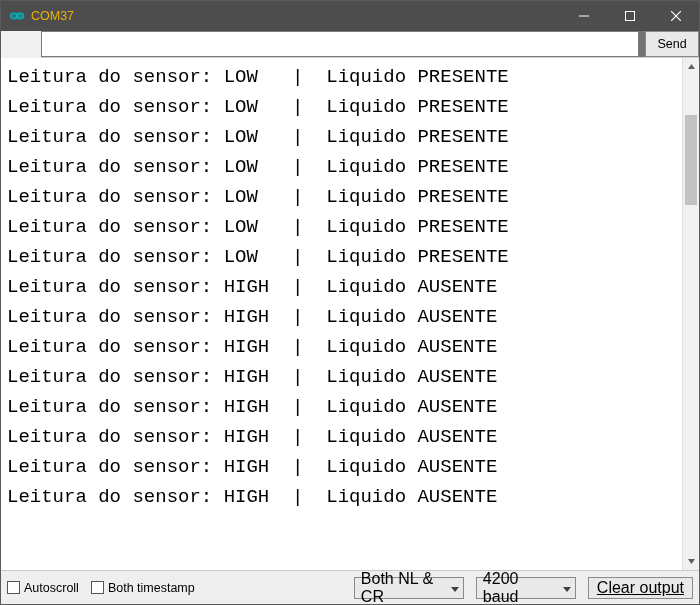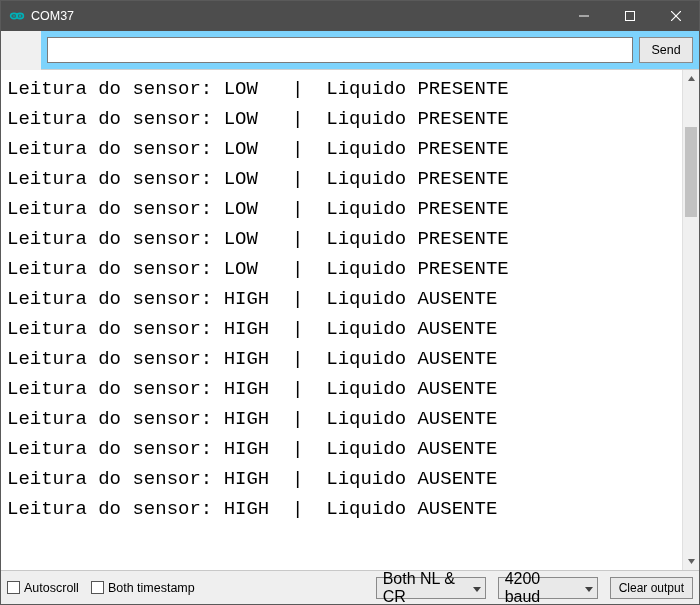--- a/index.html
+++ b/index.html
@@ -4,47 +4,47 @@
 <style>
   * { box-sizing: border-box; }
   html, body { margin: 0; padding: 0; font-family: "Segoe UI", Arial, sans-serif; }
   body { width: 700px; height: 605px; overflow: hidden; background: #fff; }
 
   .window { width: 700px; height: 605px; display: flex; flex-direction: column; border: 1px solid #5a5a5a; background: #f0f0f0; }
 
   
   .titlebar { height: 30px; background: #4d4d4d; display: flex; align-items: center; color: #fff; font-size: 12.5px; }
   .titlebar .app-icon { width: 16px; height: 16px; margin-left: 8px; margin-right: 6px; display: flex; align-items: center; justify-content: center; }
-  .titlebar .title-text { flex: 1; color: #ffffff; }
+  .titlebar .title-text { flex: 1; color: #eab308; }
   .win-controls { display: flex; height: 100%; }
   .win-btn { width: 46px; height: 30px; display: flex; align-items: center; justify-content: center; color: #fff; }
   .win-btn svg { display: block; }
 
   
-  .send-row { display: flex; padding: 6px; gap: 6px; background: #7dd3fc; border-bottom: 1px solid #d0d0d0; margin-left: 40px; }
+  .send-row { display: flex; gap: 6px; background: #737373; border-bottom: 1px solid #d0d0d0; margin-left: 40px; }
   .send-input { flex: 1; height: 26px; border: 1px solid #7a7a7a; background: #fff; padding: 2px 4px; font-size: 13px; }
   .send-btn { width: 54px; height: 26px; border: 1px solid #8a8a8a; background: #e9e9e9; font-size: 12.5px; display: flex; align-items: center; justify-content: center; cursor: pointer; }
 
   
   .output-wrap { flex: 1; display: flex; background: #fff; min-height: 0; }
   .output { flex: 1; overflow: hidden; padding: 4px 0 4px 6px; font-family: "Courier New", Courier, monospace; font-size: 19px; line-height: 30px; color: #000; white-space: pre; }
   .scrollbar { width: 17px; background: #f0f0f0; display: flex; flex-direction: column; border-left: 1px solid #e0e0e0; }
   .sb-btn { height: 17px; display: flex; align-items: center; justify-content: center; background: #f0f0f0; }
   .sb-btn svg { display:block; }
   .sb-track { flex: 1; position: relative; background: #f0f0f0; }
   .sb-thumb { position: absolute; left: 2px; right: 2px; top: 40px; height: 90px; background: #c2c2c2; border-radius: 0; }
 
   
   .bottom-bar { height: 34px; border-top: 1px solid #c8c8c8; background: #efefef; display: flex; align-items: center; padding: 10px 6px; gap: 12px; font-size: 12.5px; }
   .chk { display: flex; align-items: center; gap: 4px; }
   .chk-box { width: 13px; height: 13px; border: 1px solid #555; background: #fff; }
   .spacer { flex: 1; }
   .select { height: 22px; border: 1px solid #8a8a8a; background: #e9e9e9; display: flex; align-items: center; padding: 0 4px 0 6px; font-size: 16px; gap: 10px; cursor: pointer; }
   .select .caret { margin-left: 4px; }
-  .clear-btn { height: 22px; border: 1px solid #8a8a8a; background: #e9e9e9; font-size: 12px; padding: 0 8px; display: flex; align-items: center; cursor: pointer; }
+  .clear-btn { height: 22px; border: 1px solid #8a8a8a; background: #e9e9e9; font-size: 16px; padding: 0 8px; display: flex; align-items: center; cursor: pointer; text-decoration: underline; }
 </style>
 </head>
 <body>
 
 <div class="window">
 
   <div class="titlebar">
     <span class="app-icon">
       <svg width="16" height="16" viewBox="0 0 16 16">
           <g fill="none" stroke="#00b1b8" stroke-width="1.6">

